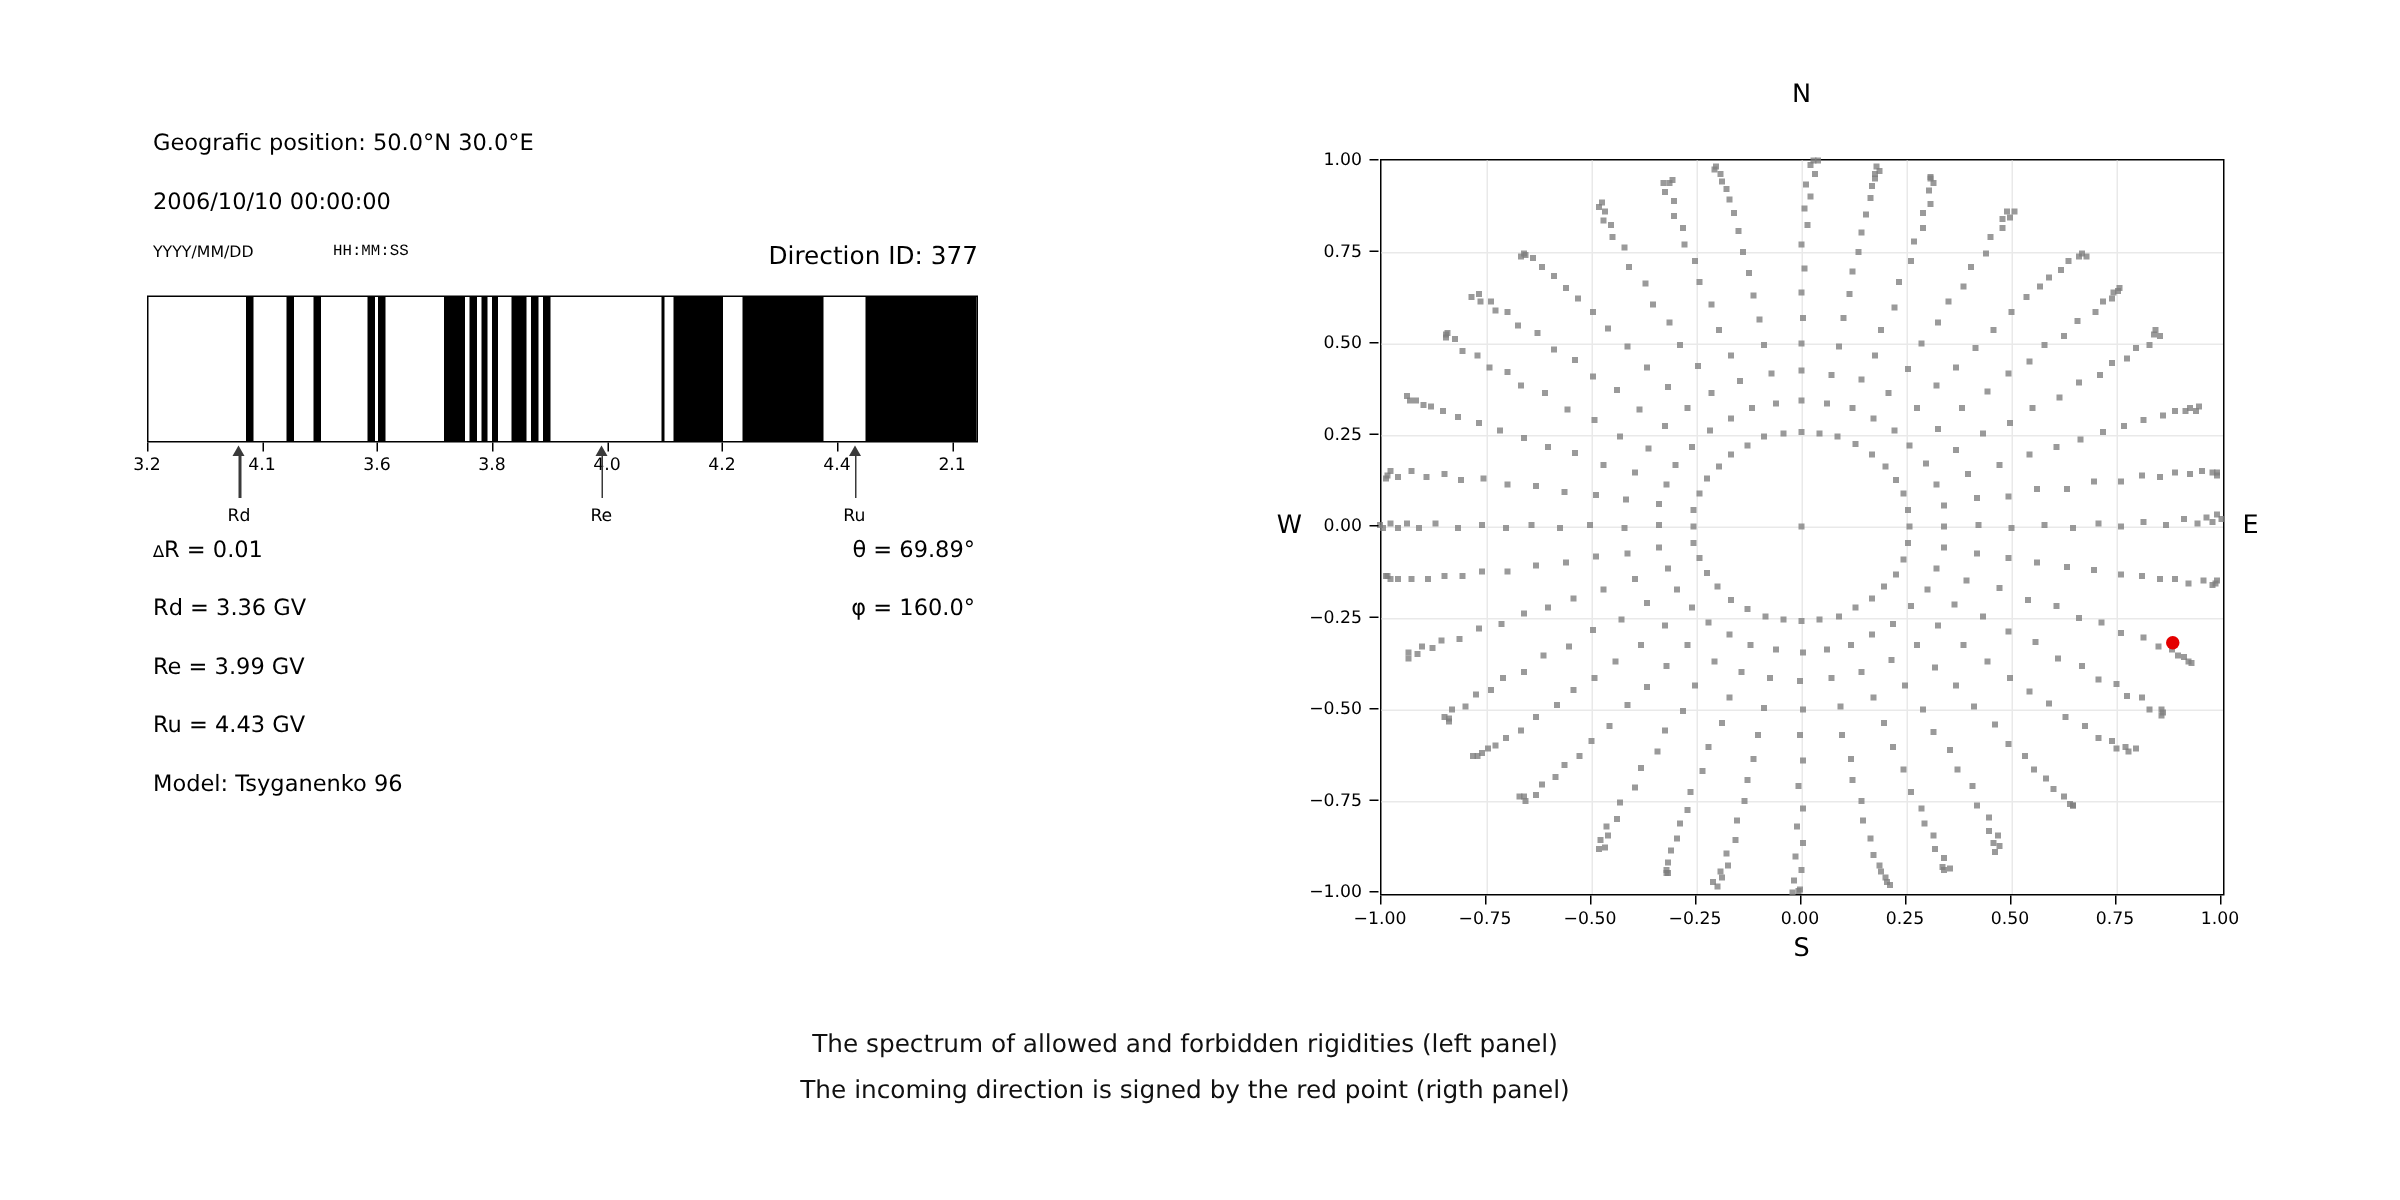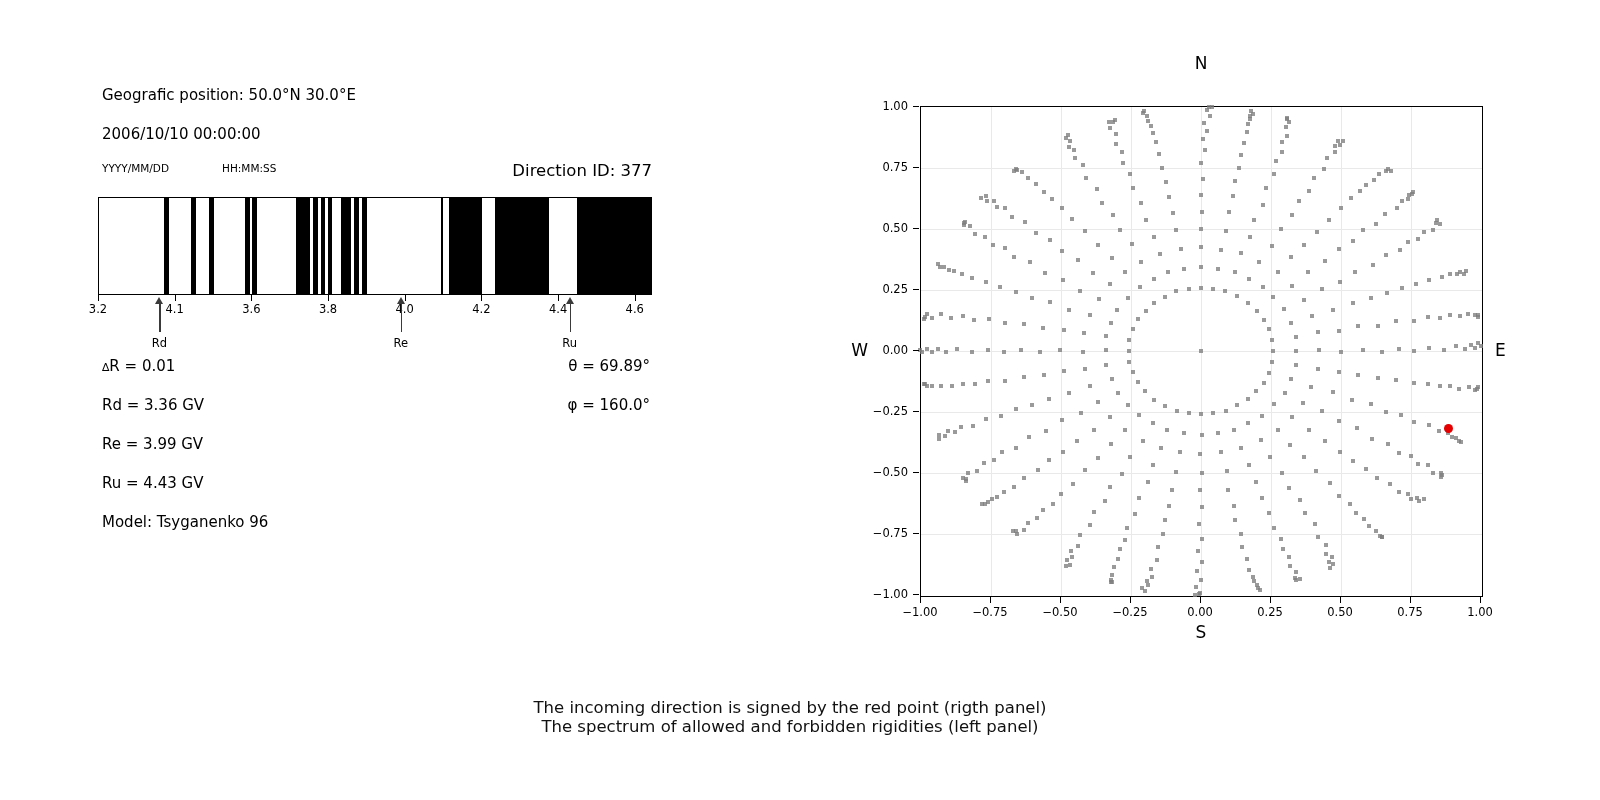--- a/index.html
+++ b/index.html
@@ -33,21 +33,21 @@
   #caption-line2{margin-top:12px;}
   #caption-credit{font-size:10.5px;margin-top:13px;color:#111;}
   .delta{font-size:11px;}
 </style>
 </head>
 <body>
 
 <div class="abs t-md" style="left:102px;top:86px;">Geografic position: 50.0°N 30.0°E</div>
 <div class="abs t-md" style="left:102px;top:125px;">2006/10/10 00:00:00</div>
 <div class="abs t-xs" style="left:102px;top:162px;">YYYY/MM/DD</div>
-<div class="abs t-xs" style="left:222px;top:162px;">HH:MM:SS</div>
+<div class="abs t-xs" style="left:222px;top:162px;font-family:Liberation Mono, monospace;">HH:MM:SS</div>
 <div class="abs t-lg" style="left:352px;top:161px;width:300px;text-align:right;">Direction ID: 377</div>
 
 <div id="barcode-panel" class="abs">
     <div class="band" style="left: 64.8266px; width: 4.98408px; background: rgb(0, 0, 0);"></div>
     <div class="band" style="left: 92.0474px; width: 4.60069px; background: rgb(0, 0, 0);"></div>
     <div class="band" style="left: 110.45px; width: 4.98408px; background: rgb(0, 0, 0);"></div>
     <div class="band" style="left: 146.106px; width: 4.60069px; background: rgb(0, 0, 0);"></div>
     <div class="band" style="left: 153.39px; width: 4.2173px; background: rgb(0, 0, 0);"></div>
     <div class="band" style="left: 196.713px; width: 13.8021px; background: rgb(0, 0, 0);"></div>
     <div class="band" style="left: 214.349px; width: 4.2173px; background: rgb(0, 0, 0);"></div>
@@ -70,21 +70,21 @@
     <div class="xtick-label" style="left: 153.356px; top: 7px;">3.6</div>
     <div class="xtick" style="left: 230.035px; top: 0px;"></div>
     <div class="xtick-label" style="left: 230.035px; top: 7px;">3.8</div>
     <div class="xtick" style="left: 306.713px; top: 0px;"></div>
     <div class="xtick-label" style="left: 306.713px; top: 7px;">4.0</div>
     <div class="xtick" style="left: 383.391px; top: 0px;"></div>
     <div class="xtick-label" style="left: 383.391px; top: 7px;">4.2</div>
     <div class="xtick" style="left: 460.069px; top: 0px;"></div>
     <div class="xtick-label" style="left: 460.069px; top: 7px;">4.4</div>
     <div class="xtick" style="left: 536.747px; top: 0px;"></div>
-    <div class="xtick-label" style="left: 536.747px; top: 7px;">4.6</div>
+    <div class="xtick-label" style="left: 536.747px; top: 7px;">2.1</div>
     <div class="arrow-head" style="left: 57.3426px; top: 2px;"></div>
     <div class="arrow-shaft" style="left: 61.3426px; top: 8px; height: 29px;"></div>
     <div class="arrow-label" style="left: 61.3426px; top: 41px;">Rd</div>
     <div class="arrow-head" style="left: 298.879px; top: 2px;"></div>
     <div class="arrow-shaft" style="left: 302.879px; top: 8px; height: 29px;"></div>
     <div class="arrow-label" style="left: 302.879px; top: 41px;">Re</div>
     <div class="arrow-head" style="left: 467.571px; top: 2px;"></div>
     <div class="arrow-shaft" style="left: 471.571px; top: 8px; height: 29px;"></div>
     <div class="arrow-label" style="left: 471.571px; top: 41px;">Ru</div>
   </div>
@@ -728,15 +728,15 @@
     <div class="xtick2-label" style="left: 490px; top: 499px;">0.75</div>
     <div class="ytick" style="left: -7px; top: 61px;"></div>
     <div class="ytick-label" style="left: -60px; top: 61px;">0.75</div>
     <div class="xtick2" style="left: 560px; top: 491px;"></div>
     <div class="xtick2-label" style="left: 560px; top: 499px;">1.00</div>
     <div class="ytick" style="left: -7px; top: 0px;"></div>
     <div class="ytick-label" style="left: -60px; top: 0px;">1.00</div>
   </div>
 
 <div id="captions" class="abs">
+  <div id="caption-line1">The spectrum of allowed and forbidden rigidities (left panel)</div>
   <div id="caption-line2">The incoming direction is signed by the red point (rigth panel)</div>
-  <div id="caption-line1">The spectrum of allowed and forbidden rigidities (left panel)</div>
 </div>
 
 </body></html>

